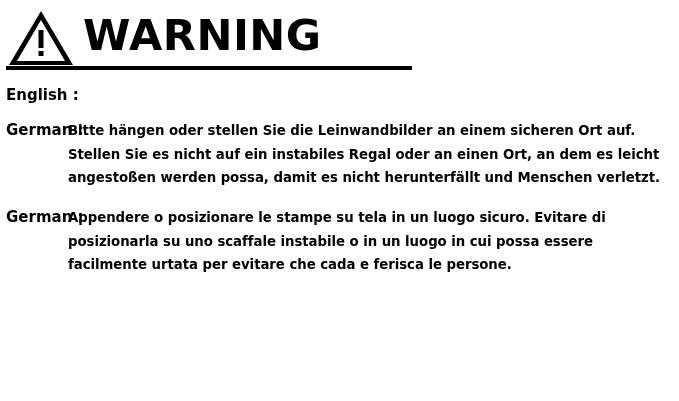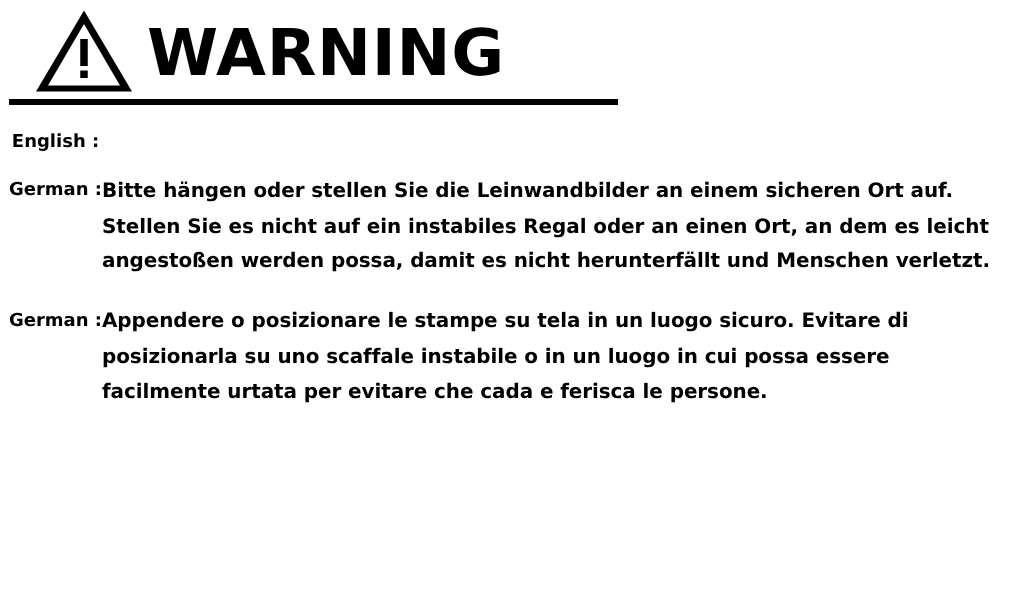--- a/index.html
+++ b/index.html
@@ -18,22 +18,21 @@
     position: relative;
     width: 679px;
     height: 401px;
     box-sizing: border-box;
     padding: 0;
   }
 
   
   .header {
     display: flex;
-    align-items: center;
-    padding: 10px 0 0 23px;
+    padding: 10px 0 0 8px;
     height: 58px;
     box-sizing: border-box;
   }
   .warn-triangle {
     width: 66px;
     height: 56px;
     flex: none;
     display: block;
   }
   .warn-title {
@@ -60,24 +59,24 @@
   .block {
     display: flex;
     align-items: flex-start;
     margin-bottom: 16px;
   }
   .lang-label {
     flex: none;
     width: 62px;
     font-family: "DejaVu Sans", sans-serif;
     font-weight: bold;
-    font-size: 12px;
+    font-size: 15px;
     line-height: 1;
     padding-top: 4px;
-    text-align: center;
+    text-align: right;
     white-space: nowrap;
   }
   .lang-text {
     font-family: "DejaVu Sans", sans-serif;
     font-weight: bold;
     font-size: 13.3px;
     line-height: 1.78;
     text-align: left;
     letter-spacing: -0.05px;
     max-width: 600px;

